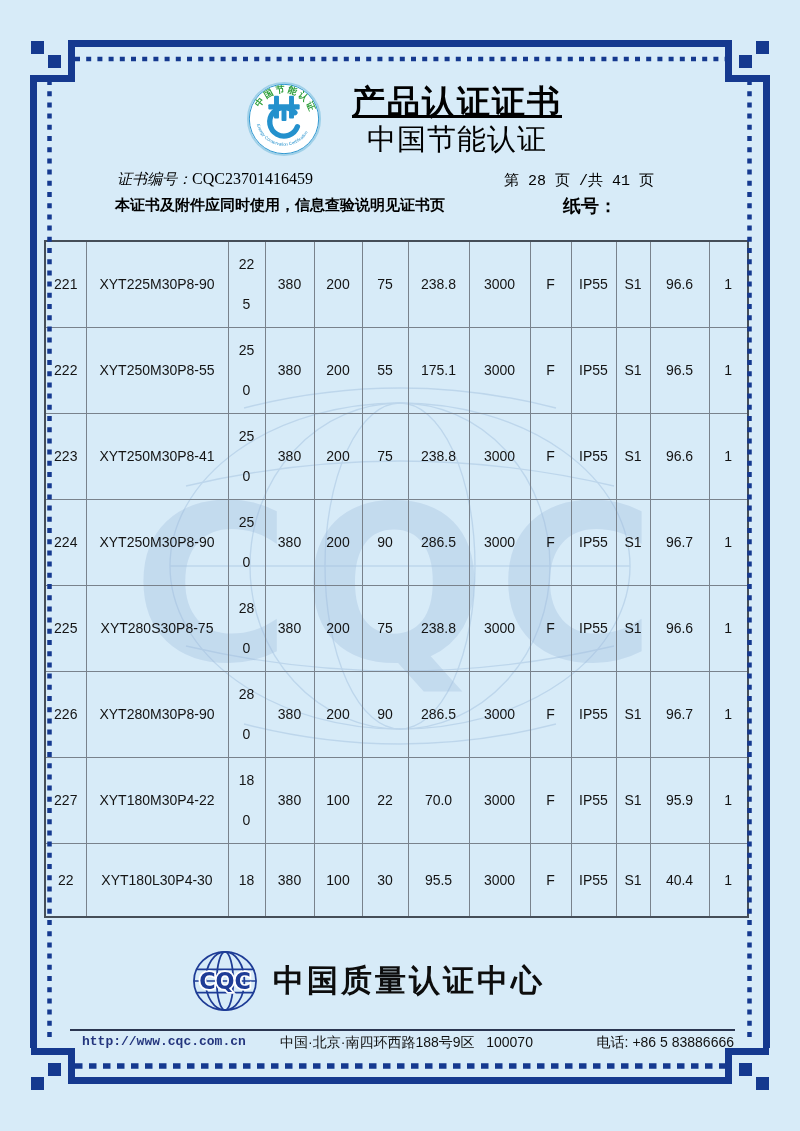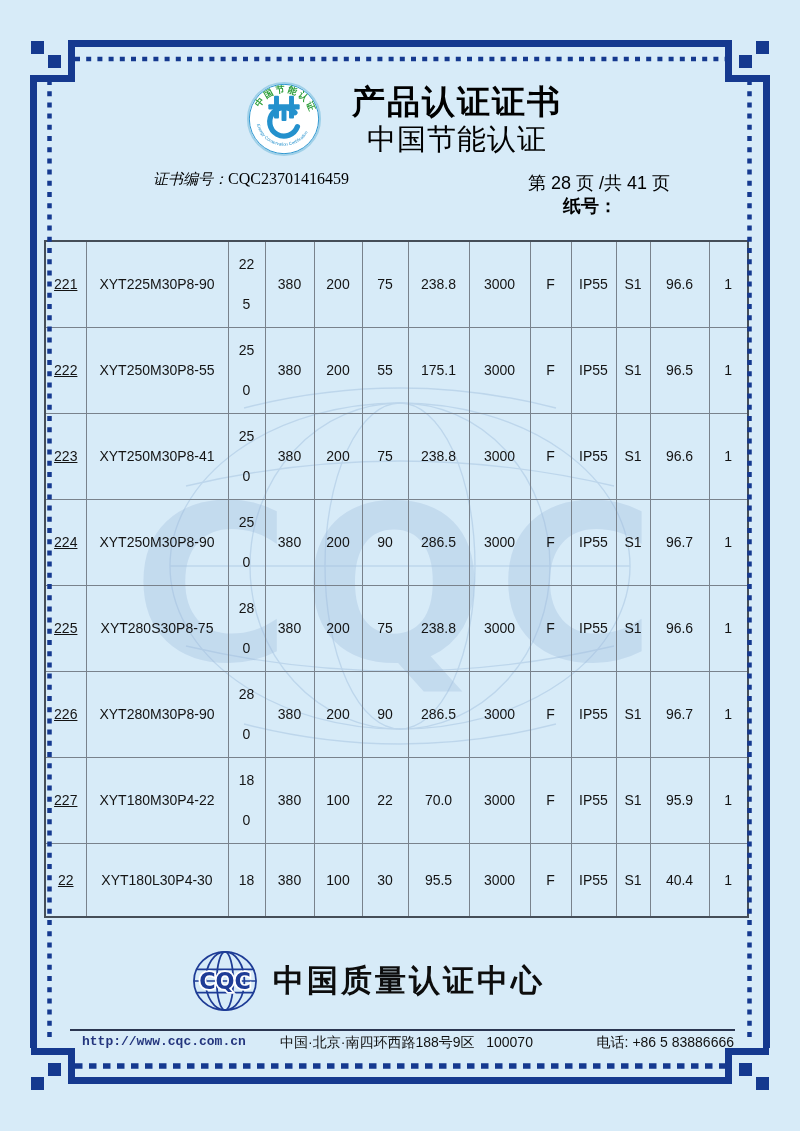--- a/index.html
+++ b/index.html
@@ -11,28 +11,28 @@
     overflow: hidden;
   }
   svg.layer { position:absolute; left:0; top:0; }
   .frame-layer { z-index: 30; pointer-events: none; }
   .wm-layer { z-index: 1; }
   .content { position:absolute; inset:0; z-index: 10; }
 
   
   .logo-badge { position:absolute; left:246px; top:81px; width:76px; height:76px; }
   .title-block { position:absolute; left:282px; top:84px; width:350px; text-align:center; color:#000; }
-  .cert-title { font-size:33px; font-weight:bold; letter-spacing:2px; line-height:36px; white-space:nowrap; }
+  .cert-title { font-size:33px; font-weight:bold; letter-spacing:2px; line-height:36px; white-space:nowrap;text-decoration:underline; }
   .cert-subtitle { font-size:29px; font-weight:normal; letter-spacing:1px; line-height:32px; margin-top:3px; white-space:nowrap; }
 
   .meta { position:absolute; color:#000; white-space:pre; }
-  .cert-no-line { top:170px; left:117px; font-family:"Liberation Serif", serif; font-size:15px;margin-left:36px; }
+  .cert-no-line { top:170px; left:117px; font-family:"Liberation Serif", serif; font-size:15px; }
   .cert-no-label { font-style:italic; }
   .cert-no-value { font-size:16px; }
-  .page-info { top:171px; left:528px; font-family:Liberation Sans, sans-serif; font-size:18px; }
+  .page-info { top:171px; left:504px; font-family:Liberation Mono, monospace; font-size:15px; }
   .usage-note { top:196px; left:115px; font-size:15px; font-weight:bold; }
   .paper-no { top:194px; left:563px; font-size:18px; font-weight:bold; }
 
   
   .product-table {
     position:absolute; left:44px; top:240px;
     border-collapse: collapse; table-layout: fixed;
     width: 703px;
     background: transparent;
   }
@@ -41,21 +41,21 @@
     text-align: center; vertical-align: middle;
     font-size: 14px; color: #141414;
     line-height: 40px;
     padding: 0 4px;
     word-break: break-all;
     overflow: hidden;
   }
   .product-table { border: 2px solid #454e58; }
   .product-table tr { height: 86px; }
   .product-table tr:last-child { height: 46px; }
-  .product-table td.c0 { padding: 16px 8px; text-decoration: underline; }
+  .product-table td.c0 { padding: 16px 8px; }
   .product-table td.c2 { padding: 0 8px; }
   .product-table td.c1 { padding: 0 12px; }
 
   
   .footer-org { position:absolute; left:192px; top:948px; height:66px; display:flex; align-items:center; }
   .cqc-globe { width:66px; height:66px; flex:0 0 auto; }
   .org-name {
     margin-left:15px; font-family:"Liberation Serif", serif;
     font-size:31px; font-weight:600; letter-spacing:3px; color:#0d0d0d; white-space:nowrap;
   }
@@ -110,20 +110,21 @@
       </g>
     </svg>
 
     <div class="title-block">
       <div class="cert-title">产品认证证书</div>
       <div class="cert-subtitle">中国节能认证</div>
     </div>
 
     <div class="meta cert-no-line"><span class="cert-no-label">证书编号：</span><span class="cert-no-value">CQC23701416459</span></div>
     <div class="meta page-info">第 28 页 /共 41 页</div>
+    <div class="meta usage-note">本证书及附件应同时使用，信息查验说明见证书页</div>
     <div class="meta paper-no">纸号：</div>
 
     <table class="product-table">
       <colgroup>
         <col style="width:41px">
           <col style="width:142px">
           <col style="width:37px">
         <col style="width:49px">
           <col style="width:48px">
           <col style="width:46px">

